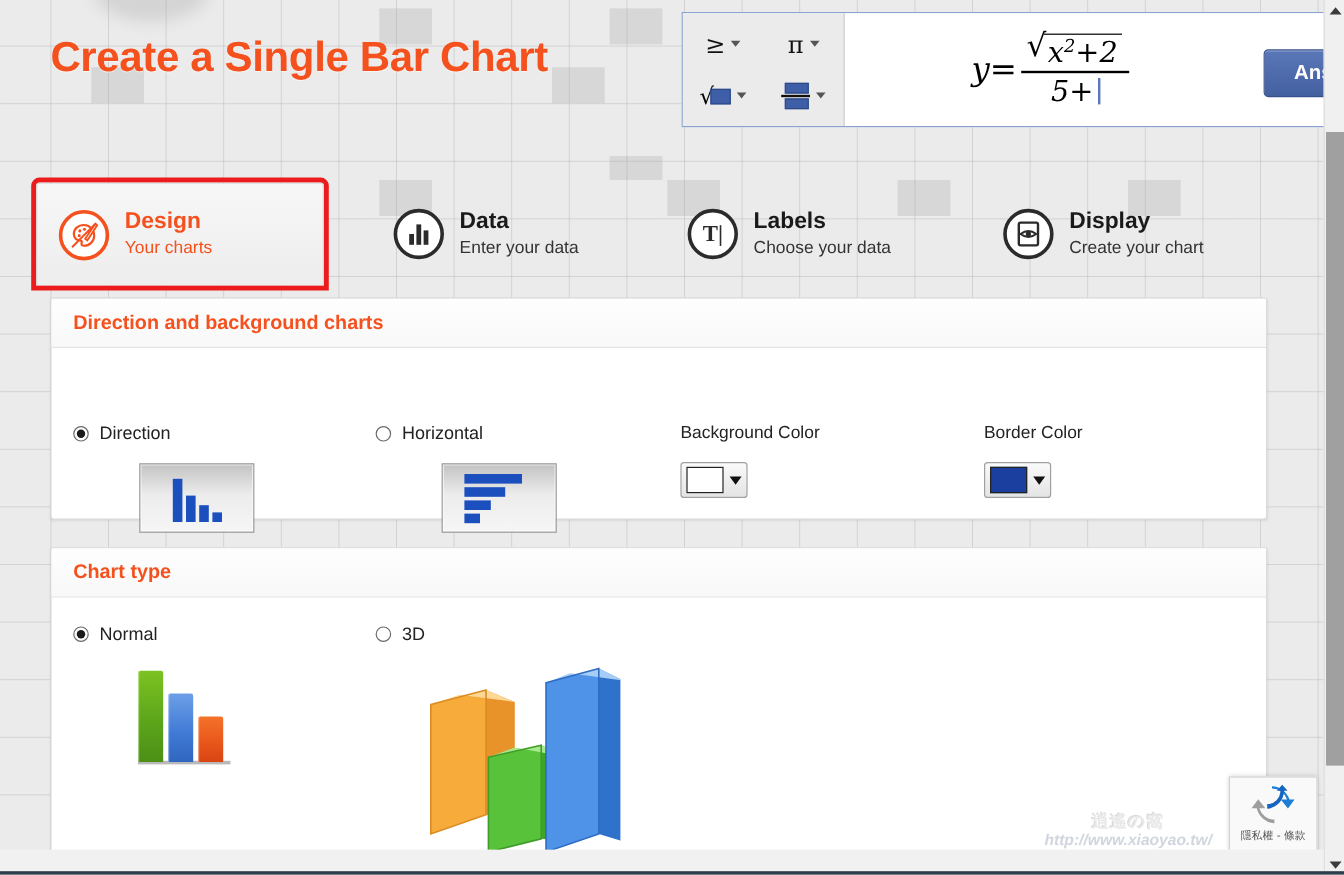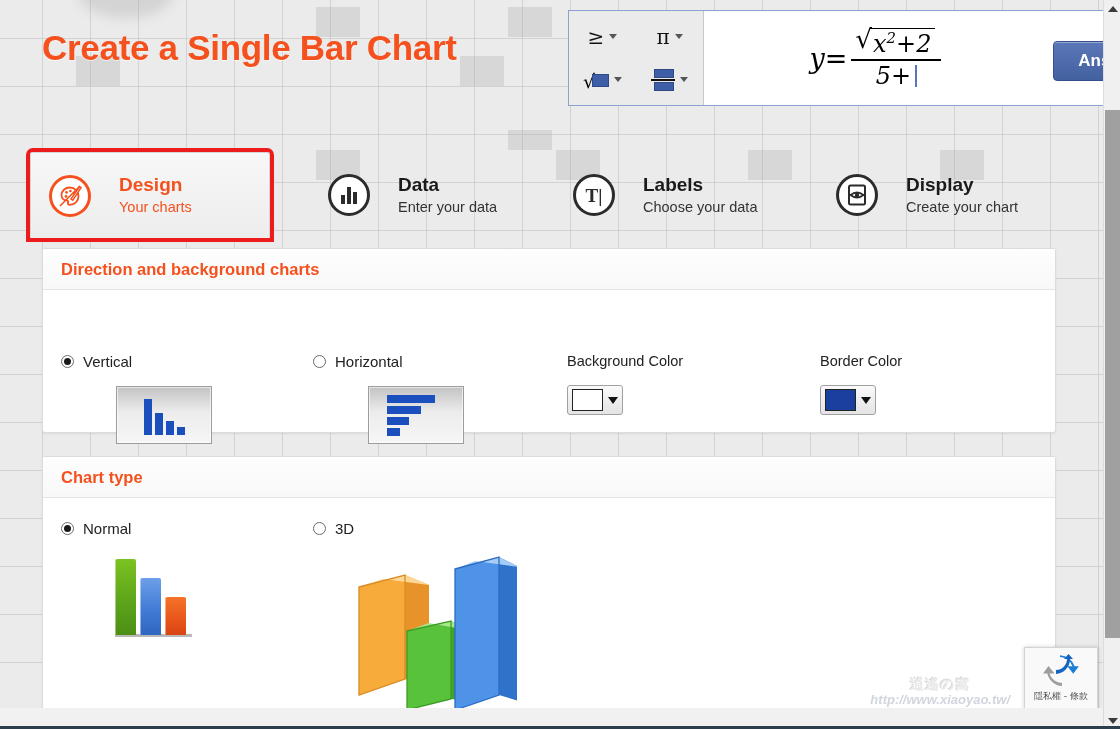--- a/index.html
+++ b/index.html
@@ -156,21 +156,21 @@
     position: absolute;
     left: 30px; top: 152px;
     width: 1060px; height: 86px;
   }
   .tab {
     position: absolute;
     top: 0;
     height: 86px;
     display: flex;
     align-items: center;
-    gap: 28px;
+    gap: 13px;
     padding: 0 18px;
     box-sizing: border-box;
     cursor: pointer;
   }
   .tab.active {
     background: linear-gradient(to bottom, #f7f7f7 0%, #ededed 100%);
     border: 1px solid #d6d6d6;
     border-bottom: none;
     border-radius: 3px 3px 0 0;
     box-shadow: 0 0 0 4px #ec1c1c;
@@ -476,21 +476,21 @@
 
   <div class="panel" style="left:42px; top:248px; width:1014px; height:185px;">
     <div class="panel-header">
       <span class="panel-title">Direction and background charts</span>
     </div>
     <div class="panel-body">
 
       <div style="position:absolute; left:18px; top:63px;">
         <div class="radio-row">
           <span class="radio checked"></span>
-          <span class="radio-label">Vertical</span>
+          <span class="radio-label">Direction</span>
         </div>
         <div class="thumb-box" style="margin-top:16px; margin-left:55px;">
           <span class="vbars">
             <i style="height:36px"></i>
               <i style="height:22px"></i>
               <i style="height:14px"></i>
               <i style="height:8px"></i>
           </span>
         </div>
       </div>

